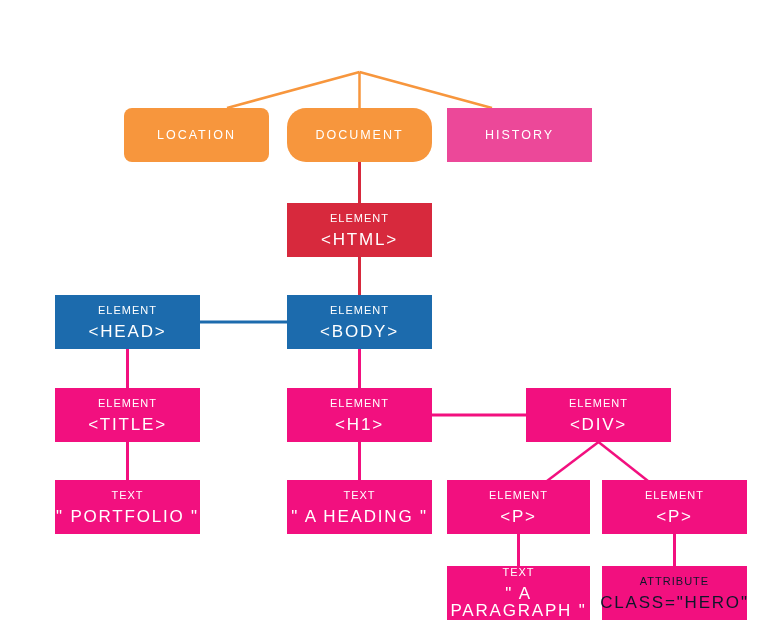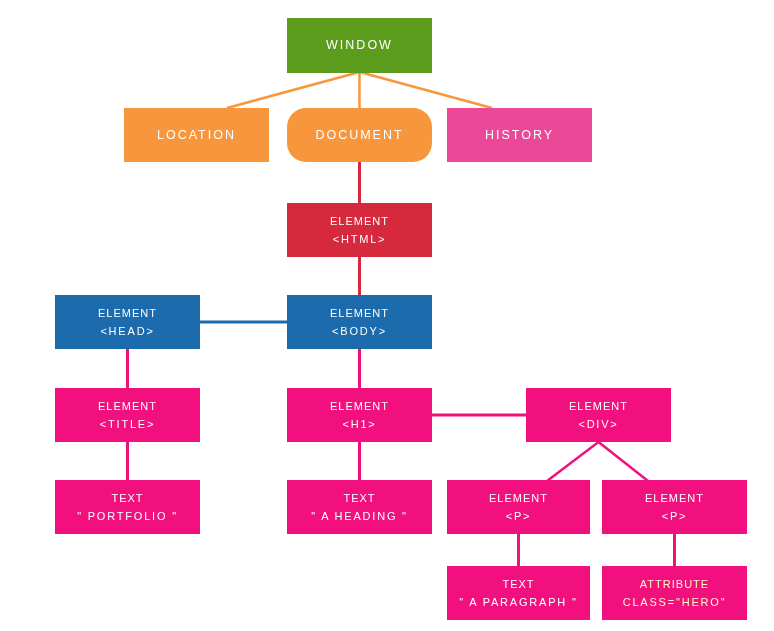--- a/index.html
+++ b/index.html
@@ -35,21 +35,21 @@
     box-sizing: border-box;
   }
   .node-label {
     font-size: 11px;
     font-weight: normal;
     letter-spacing: 1px;
     line-height: 1;
     margin-bottom: 7px;
   }
   .node-value {
-    font-size: 11px;
+    font-size: 17px;
     font-weight: normal;
     letter-spacing: 1.8px;
     line-height: 1;
   }
   .node-single {
     font-size: 12.5px;
     font-weight: normal;
     letter-spacing: 2px;
     line-height: 1;
   }
@@ -87,25 +87,22 @@
     <line x1="359.5" y1="349" x2="359.5" y2="388" stroke-width="3" stroke="#f2107f"></line>
     <line x1="127.5" y1="442" x2="127.5" y2="480" stroke-width="3" stroke="#f2107f"></line>
     <line x1="359.5" y1="442" x2="359.5" y2="480" stroke-width="3" stroke="#f2107f"></line>
     <line x1="432" y1="415" x2="526" y2="415" stroke-width="3" stroke="#f2107f"></line>
     <line x1="598.5" y1="442" x2="547" y2="481" stroke-width="2.5" stroke="#f2107f"></line>
     <line x1="598.5" y1="442" x2="648" y2="481" stroke-width="2.5" stroke="#f2107f"></line>
     <line x1="518.5" y1="534" x2="518.5" y2="566" stroke-width="3" stroke="#f2107f"></line>
     <line x1="674.5" y1="534" x2="674.5" y2="566" stroke-width="3" stroke="#f2107f"></line>
   </svg>
 
-  <div class="node" id="n-window" style="background: rgb(91, 156, 29); color: rgb(255, 255, 255);">
-    <span class="node-single">WINDOW</span>
-  </div>
 
-  <div class="node" id="n-location" style="background: rgb(247, 150, 61); color: rgb(255, 255, 255);">
+  <div class="node" id="n-location" style="background: rgb(247, 150, 61); color: rgb(255, 255, 255); border-radius: 8px;">
     <span class="node-single">LOCATION</span>
   </div>
 
   <div class="node" id="n-document" style="background: rgb(247, 150, 61); color: rgb(255, 255, 255); border-radius: 19px;">
     <span class="node-single">DOCUMENT</span>
   </div>
 
   <div class="node" id="n-history" style="background: #ec4899; color: rgb(255, 255, 255);">
     <span class="node-single">HISTORY</span>
   </div>
@@ -158,18 +155,18 @@
   <div class="node" id="n-p2" style="background: rgb(242, 16, 127); color: rgb(255, 255, 255);">
     <span class="node-label">ELEMENT</span>
     <span class="node-value">&lt;P&gt;</span>
   </div>
 
   <div class="node" id="n-paragraph" style="background: rgb(242, 16, 127); color: rgb(255, 255, 255);">
     <span class="node-label">TEXT</span>
     <span class="node-value">" A PARAGRAPH "</span>
   </div>
 
-  <div class="node" id="n-attribute" style="background: rgb(242, 16, 127); color: #fef9c3;">
+  <div class="node" id="n-attribute" style="background: rgb(242, 16, 127); color: #0f172a;">
     <span class="node-label">ATTRIBUTE</span>
     <span class="node-value">CLASS="HERO"</span>
   </div>
 
 </div>
 
 </body></html>

